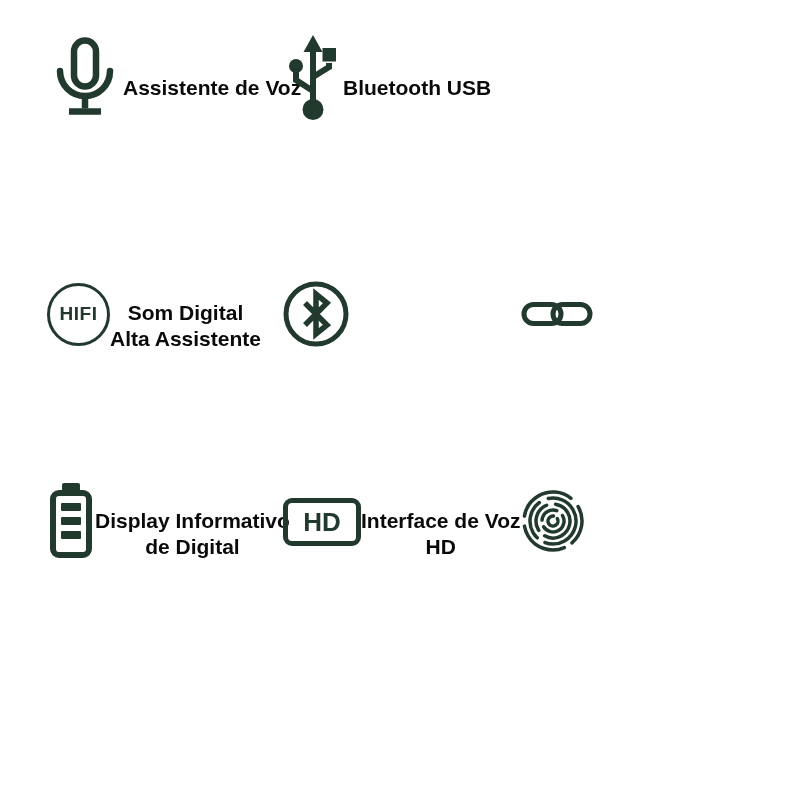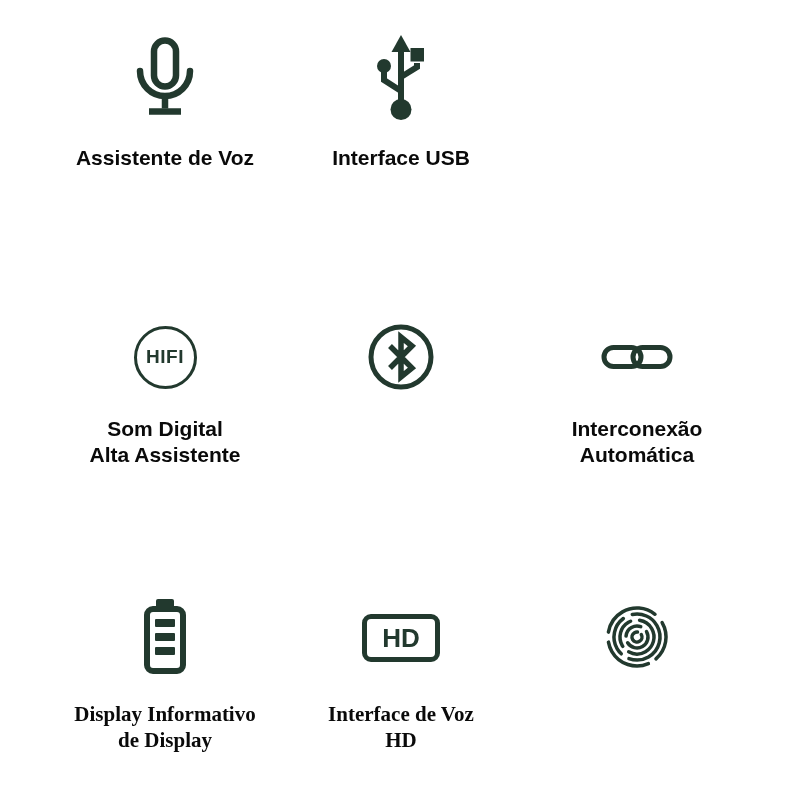--- a/index.html
+++ b/index.html
@@ -20,21 +20,21 @@
     display: flex;
     padding-left: 47px;
     padding-right: 45px;
   }
   .row-1 { margin-top: 30px; }
   .row-2 { margin-top: 151px; }
   .row-3 { margin-top: 131px; }
   .cell {
     width: 236px;
     display: flex;
-    flex-direction: column;
+    flex-direction: row;
     align-items: center;
   }
   .icon-slot {
     display: flex;
     align-items: center;
     justify-content: center;
     color: var(--icon-color);
   }
   .row-1 .icon-slot { height: 95px; }
   .row-2 .icon-slot { height: 70px; }
@@ -42,21 +42,21 @@
   .label {
     text-align: center;
     font-weight: bold;
     font-size: 21px;
     line-height: 26px;
     color: var(--text-color);
     white-space: nowrap;
   }
   .row-1 .label { margin-top: 20px; }
   .row-2 .label { margin-top: 24px; }
-  .row-3 .label { margin-top: 24px; font-family: Liberation Serif, serif; }
+  .row-3 .label { margin-top: 24px; }
   .line { display: block; }
   .line:empty { display: none; }
   svg { display: block; }
   .circle-badge {
     width: 63px; height: 63px;
     border: 3.5px solid var(--icon-color);
     border-radius: 50%;
     display: flex; align-items: center; justify-content: center;
     font-weight: bold; font-size: 19px; letter-spacing: 0.5px;
     color: var(--icon-color);
@@ -98,21 +98,21 @@
           <polygon points="30,0 20.5,17 39.5,17" fill="currentColor" stroke="none"></polygon>
           <line x1="30" y1="12" x2="30" y2="72" stroke-width="6"></line>
           <circle cx="30" cy="74.5" r="10.5" fill="currentColor" stroke="none"></circle>
           <polyline points="30,56 13,45 13,37" stroke-width="6"></polyline>
           <circle cx="13" cy="31" r="7" fill="currentColor" stroke="none"></circle>
           <polyline points="30,42 46,32 46,28" stroke-width="6"></polyline>
           <rect x="39.5" y="13" width="13.5" height="13.5" fill="currentColor" stroke="none"></rect>
         </svg>
       </div>
       <div class="label">
-        <span class="line">Interface USB</span>
+        <span class="line">Bluetooth USB</span>
 
       </div>
     </div>
 
 
   </div>
 
   <div class="row row-2">
 
     <div class="cell">
@@ -135,44 +135,40 @@
         </svg>
       </div>
     </div>
 
     <div class="cell">
       <div class="icon-slot">
         <svg width="76" height="36" viewBox="0 0 76 36" fill="none" stroke="currentColor" stroke-width="5">
           <rect x="5" y="8.5" width="37" height="19" rx="9.5"></rect>
           <rect x="34" y="8.5" width="37" height="19" rx="9.5"></rect>
         </svg>
-      </div>
-      <div class="label">
-        <span class="line">Interconexão</span>
-        <span class="line">Automática</span>
       </div>
     </div>
 
   </div>
 
   <div class="row row-3">
 
     <div class="cell">
       <div class="icon-slot">
         <svg width="48" height="78" viewBox="0 0 48 78" fill="none" stroke="currentColor">
           <rect x="15" y="0" width="18" height="9" rx="2" fill="currentColor" stroke="none"></rect>
           <rect x="6" y="10" width="36" height="62" rx="6" stroke-width="6"></rect>
           <rect x="14" y="20" width="20" height="8" rx="1" fill="currentColor" stroke="none"></rect>
           <rect x="14" y="34" width="20" height="8" rx="1" fill="currentColor" stroke="none"></rect>
           <rect x="14" y="48" width="20" height="8" rx="1" fill="currentColor" stroke="none"></rect>
         </svg>
       </div>
       <div class="label">
         <span class="line">Display Informativo</span>
-        <span class="line">de Display</span>
+        <span class="line">de Digital</span>
       </div>
     </div>
 
     <div class="cell">
       <div class="icon-slot">
         <div class="hd-badge">
           <span>HD</span>
         </div>
       </div>
       <div class="label">

